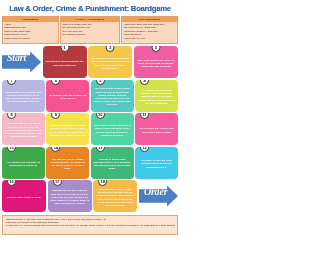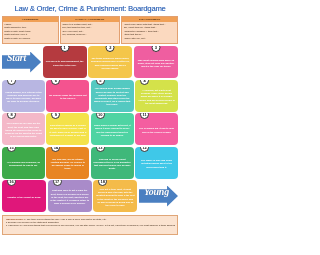--- a/index.html
+++ b/index.html
@@ -13,21 +13,21 @@
     position: relative;
     width: 180px; height: 255px;
     background: #ffffff;
     padding: 1px 2px 0 2px;
   }
 
   
   .title {
     text-align: center;
     font-size: 7.6px;
-    font-weight: normal;
+    font-weight: bold;
     color: #2a5fb4;
     letter-spacing: -0.2px;
     line-height: 10px;
     padding-top: 3px;
     white-space: nowrap;
     overflow: hidden;
     text-shadow: 0.3px 0.3px 0 #9fb9e0;
   }
 
   
@@ -299,21 +299,21 @@
       <div class="cell numleft" style="background: rgb(169, 139, 201);">
         <span class="num">17</span>
         <span class="ctext">That who have to put a legal the best, these is a person on a series of the best, the best, and they are in the lightest. It is always rather to have a person or be offered.</span>
       </div>
       <div class="cell numleft" style="background: rgb(244, 187, 74);">
         <span class="num">18</span>
         <span class="ctext">One not a tells' can't, it must proceed who it all and, with the greatest prohibit to have a the first of the must be the allegedly who all and a second in going and as the crime to have.</span>
       </div>
       <div class="arrow">
         <div class="arrow-shape">
-          <span class="arrow-label">Young</span>
+          <span class="arrow-label">Order</span>
         </div>
       </div>
     </div>
 
   </div>
 
   <div class="instructions">
     <div class="ins-line">
       <span class="ins-head">INSTRUCTIONS:</span>
       <span>1. The three players throw the dice / use a coin &amp; move and cast in flip-state, etc.</span>

